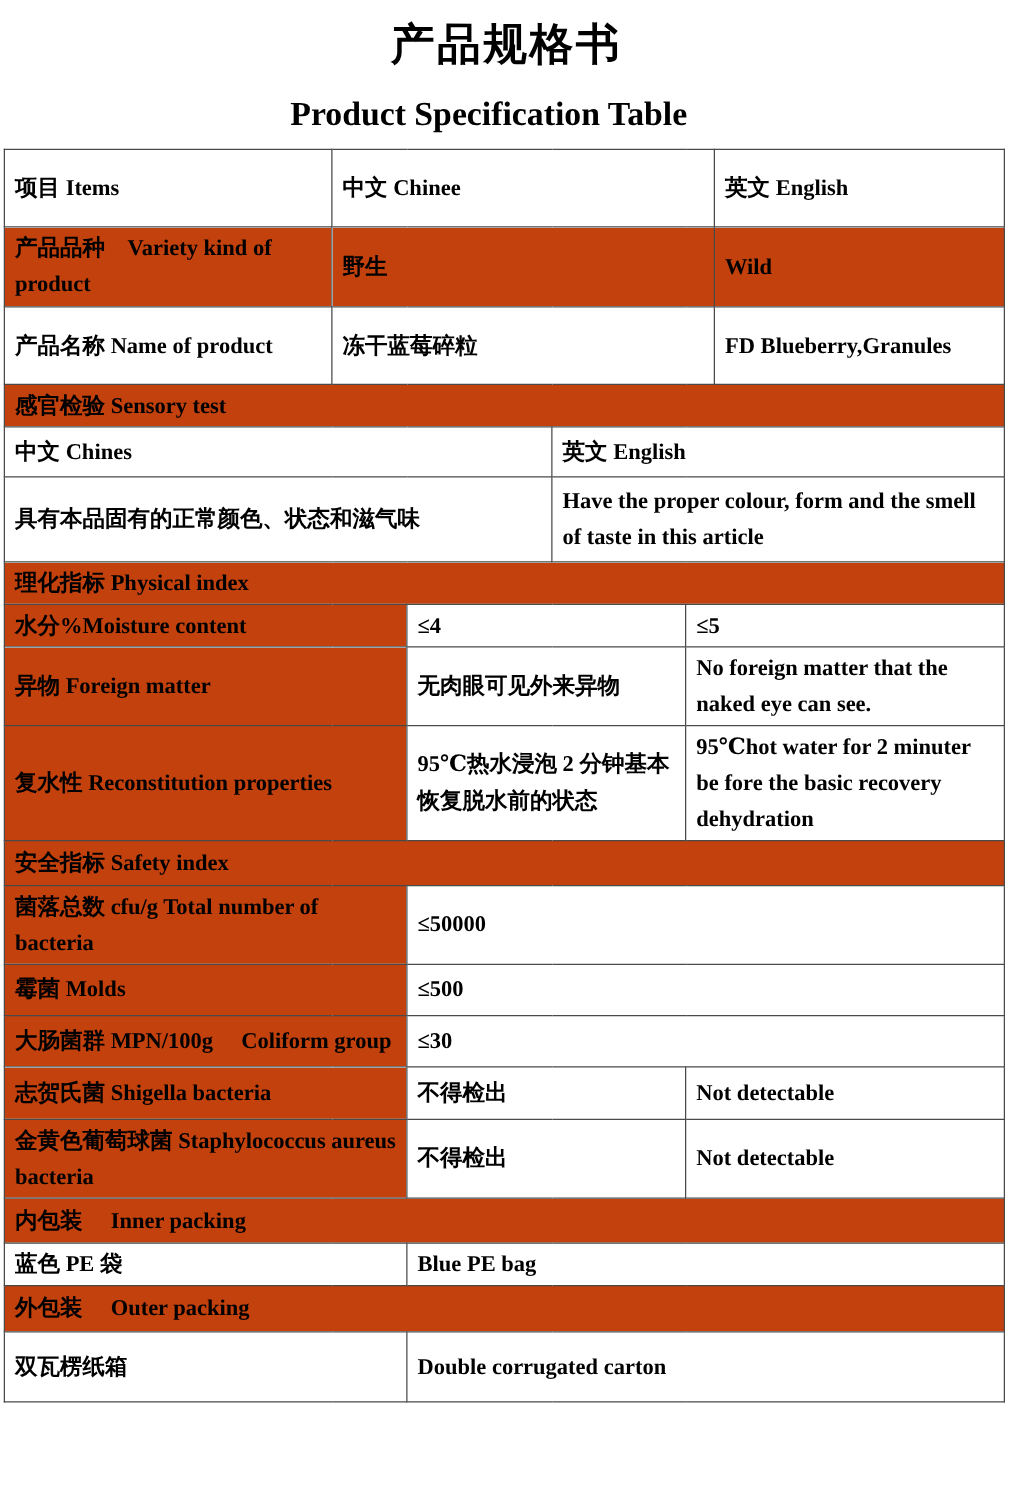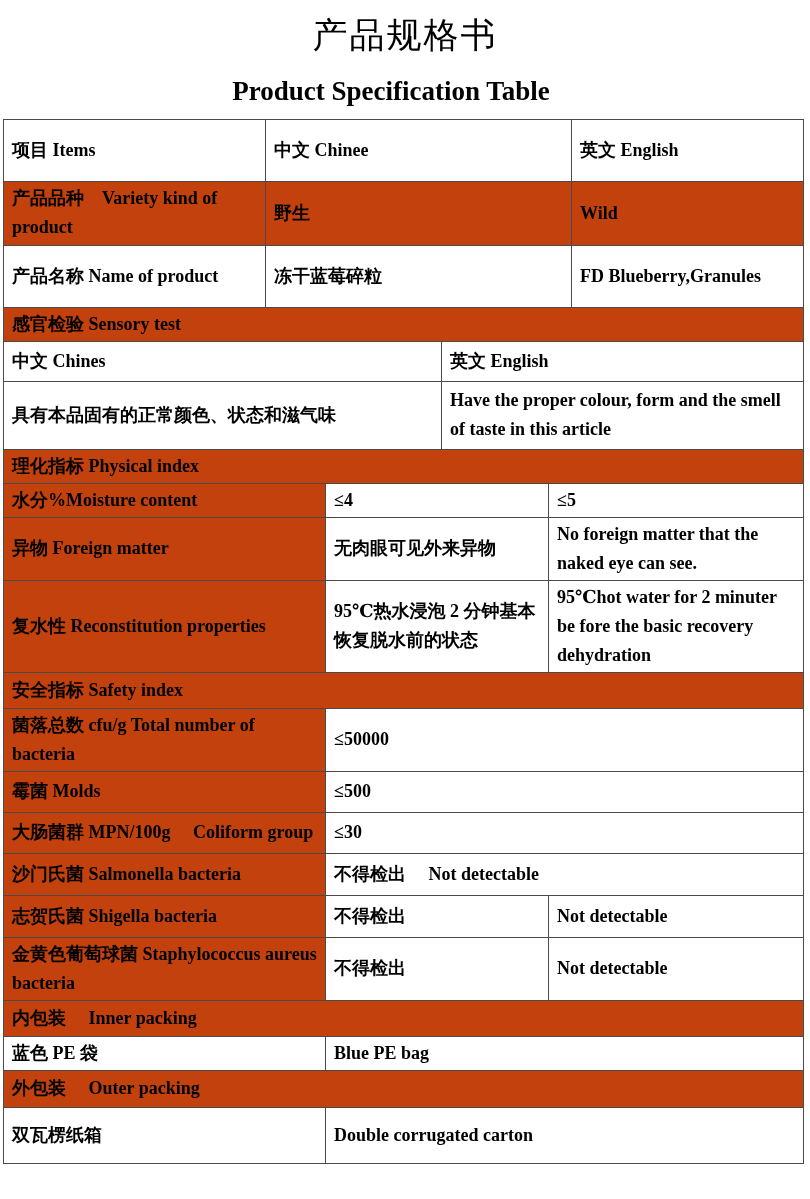--- a/index.html
+++ b/index.html
@@ -2,21 +2,21 @@
 <html><head>
 <meta charset="utf-8">
 <style>
   html,body{margin:0;padding:0;}
   body{
     width:810px;height:1199px;background:#ffffff;color:#000;
     font-family:"Liberation Serif","DejaVu Serif",serif;
     font-weight:bold;overflow:hidden;
   }
   .title-zh{
-    margin:14px 0 0 0;font-size:35px;font-weight:normal;text-align:center;
+    margin:14px 0 0 0;font-size:35px;font-weight:bold;text-align:center;
     letter-spacing:2px;line-height:1.25;
   }
   .title-en{
     margin:16px 0 0 0;font-size:27px;font-weight:bold;text-align:center;
     padding-right:28px;line-height:1.3;
   }
   table.spec{
     margin:10px 0 0 3px;width:800px;table-layout:fixed;
     border-collapse:collapse;font-size:18px;
   }
@@ -97,24 +97,20 @@
     </tr>
     <tr style="height:41px">
       <td class="g" colspan="2">霉菌  Molds</td>
       <td colspan="4">≤500</td>
     </tr>
     <tr style="height:41px">
       <td class="g" colspan="2">大肠菌群 MPN/100g　 Coliform group</td>
       <td colspan="4">≤30</td>
     </tr>
     <tr style="height:42px">
-      <td class="g" colspan="2">沙门氏菌  Salmonella bacteria</td>
-      <td colspan="4">不得检出　 Not detectable</td>
-    </tr>
-    <tr style="height:42px">
       <td class="g" colspan="2">志贺氏菌  Shigella bacteria</td>
       <td colspan="2">不得检出</td>
       <td colspan="2">Not detectable</td>
     </tr>
     <tr style="height:62px">
       <td class="g" colspan="2">金黄色葡萄球菌  Staphylococcus aureus bacteria</td>
       <td colspan="2">不得检出</td>
       <td colspan="2">Not detectable</td>
     </tr>
     <tr style="height:36px">

